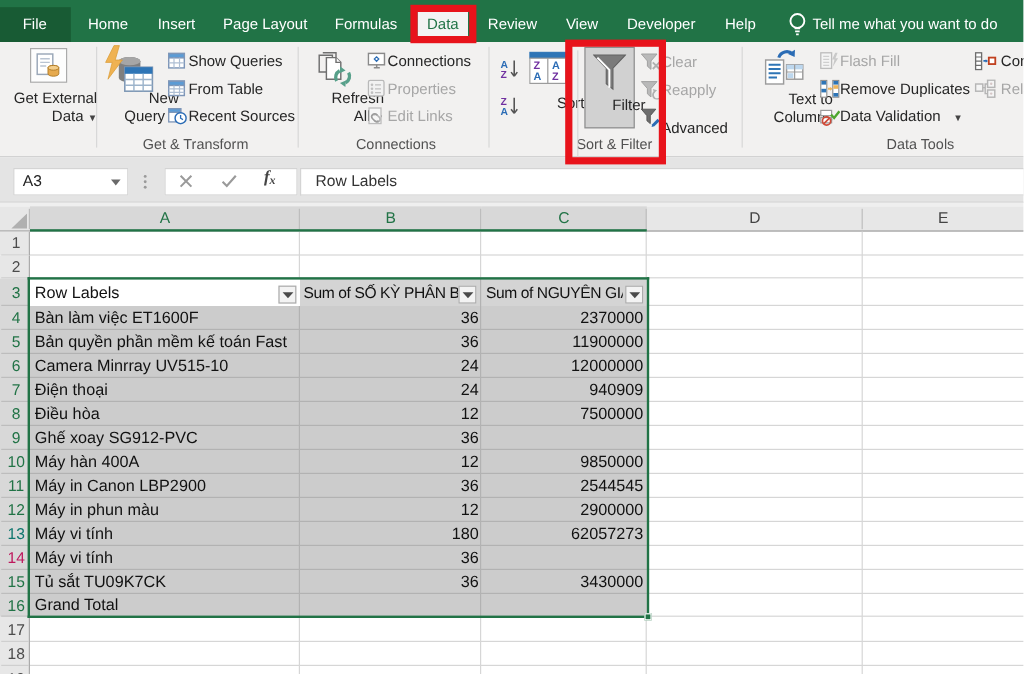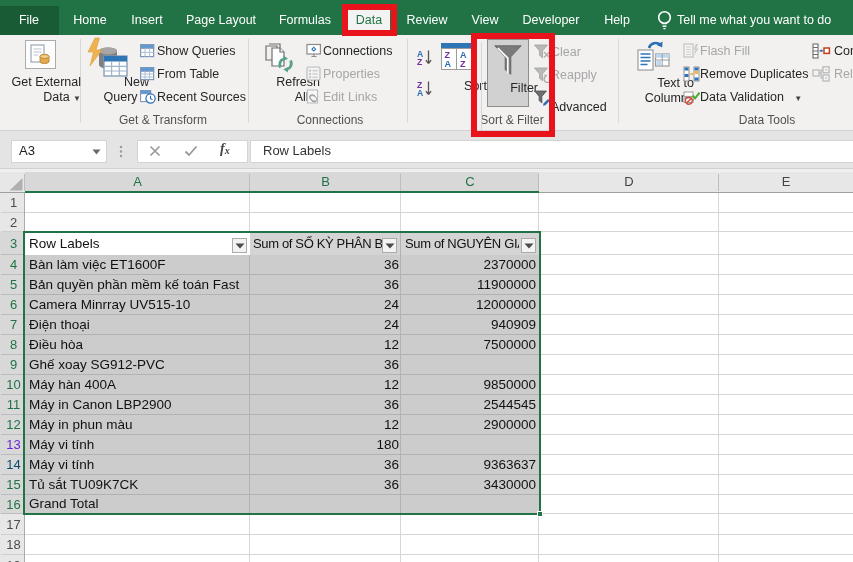--- a/index.html
+++ b/index.html
@@ -291,23 +291,23 @@
 <div class="rhead" style="top:166px;height:20px;background:#d8d8d8;color:#217346;line-height:20px">8</div>
 <div class="abs" style="left:1px;top:185px;width:23px;height:1px;background:#bdbdbd"></div>
 <div class="rhead" style="top:186px;height:20px;background:#d8d8d8;color:#217346;line-height:20px">9</div>
 <div class="abs" style="left:1px;top:205px;width:23px;height:1px;background:#bdbdbd"></div>
 <div class="rhead" style="top:206px;height:20px;background:#d8d8d8;color:#217346;line-height:20px">10</div>
 <div class="abs" style="left:1px;top:225px;width:23px;height:1px;background:#bdbdbd"></div>
 <div class="rhead" style="top:226px;height:20px;background:#d8d8d8;color:#217346;line-height:20px">11</div>
 <div class="abs" style="left:1px;top:245px;width:23px;height:1px;background:#bdbdbd"></div>
 <div class="rhead" style="top:246px;height:20px;background:#d8d8d8;color:#217346;line-height:20px">12</div>
 <div class="abs" style="left:1px;top:265px;width:23px;height:1px;background:#bdbdbd"></div>
-<div class="rhead" style="top:266px;height:20px;background:#d8d8d8;color:#6d28d9;line-height:20px">13</div>
+<div class="rhead" style="top:266px;height:20px;background:#d8d8d8;color:#0f766e;line-height:20px">13</div>
 <div class="abs" style="left:1px;top:285px;width:23px;height:1px;background:#bdbdbd"></div>
-<div class="rhead" style="top:286px;height:20px;background:#d8d8d8;color:#0c4a6e;line-height:20px">14</div>
+<div class="rhead" style="top:286px;height:20px;background:#d8d8d8;color:#be185d;line-height:20px">14</div>
 <div class="abs" style="left:1px;top:305px;width:23px;height:1px;background:#bdbdbd"></div>
 <div class="rhead" style="top:306px;height:20px;background:#d8d8d8;color:#217346;line-height:20px">15</div>
 <div class="abs" style="left:1px;top:325px;width:23px;height:1px;background:#bdbdbd"></div>
 <div class="rhead" style="top:326px;height:19px;background:#d8d8d8;color:#217346;line-height:19px">16</div>
 <div class="abs" style="left:1px;top:344px;width:23px;height:1px;background:#bdbdbd"></div>
 <div class="rhead" style="top:345px;height:21px;background:#e7e7e7;color:#4c4c4c;line-height:21px">17</div>
 <div class="abs" style="left:1px;top:365px;width:23px;height:1px;background:#cfcfcf"></div>
 <div class="rhead" style="top:366px;height:20px;background:#e7e7e7;color:#4c4c4c;line-height:20px">18</div>
 <div class="abs" style="left:1px;top:385px;width:23px;height:1px;background:#cfcfcf"></div>
 <div class="rhead" style="top:386px;height:21px;background:#e7e7e7;color:#4c4c4c;line-height:21px">19</div>
@@ -376,23 +376,23 @@
 <div class="cell num" style="left:260px;top:206px;width:139px;height:20px;line-height:19px">12</div>
 <div class="cell num" style="left:410px;top:206px;width:126px;height:20px;line-height:19px">9850000</div>
 <div class="cell" style="left:29px;top:226px;width:217px;height:20px;line-height:19px">Máy in Canon LBP2900</div>
 <div class="cell num" style="left:260px;top:226px;width:139px;height:20px;line-height:19px">36</div>
 <div class="cell num" style="left:410px;top:226px;width:126px;height:20px;line-height:19px">2544545</div>
 <div class="cell" style="left:29px;top:246px;width:217px;height:20px;line-height:19px">Máy in phun màu</div>
 <div class="cell num" style="left:260px;top:246px;width:139px;height:20px;line-height:19px">12</div>
 <div class="cell num" style="left:410px;top:246px;width:126px;height:20px;line-height:19px">2900000</div>
 <div class="cell" style="left:29px;top:266px;width:217px;height:20px;line-height:19px">Máy vi tính</div>
 <div class="cell num" style="left:260px;top:266px;width:139px;height:20px;line-height:19px">180</div>
+<div class="cell num" style="left:410px;top:266px;width:126px;height:20px;line-height:19px">62057273</div>
 <div class="cell" style="left:29px;top:286px;width:217px;height:20px;line-height:19px">Máy vi tính</div>
 <div class="cell num" style="left:260px;top:286px;width:139px;height:20px;line-height:19px">36</div>
-<div class="cell num" style="left:410px;top:286px;width:126px;height:20px;line-height:19px">9363637</div>
 <div class="cell" style="left:29px;top:306px;width:217px;height:20px;line-height:19px">Tủ sắt TU09K7CK</div>
 <div class="cell num" style="left:260px;top:306px;width:139px;height:20px;line-height:19px">36</div>
 <div class="cell num" style="left:410px;top:306px;width:126px;height:20px;line-height:19px">3430000</div>
 <div class="cell" style="left:29px;top:326px;width:217px;height:19px;line-height:18px">Grand Total</div>
 <div class="fbtn" style="left:232px;top:69px">
         <svg width="10" height="6" viewBox="0 0 10 6">
           <path d="M0.5 0.5 h9 L5 5.5 z" fill="#4a4a4a"></path>
         </svg>
       </div>
 <div class="fbtn" style="left:382px;top:69px">

